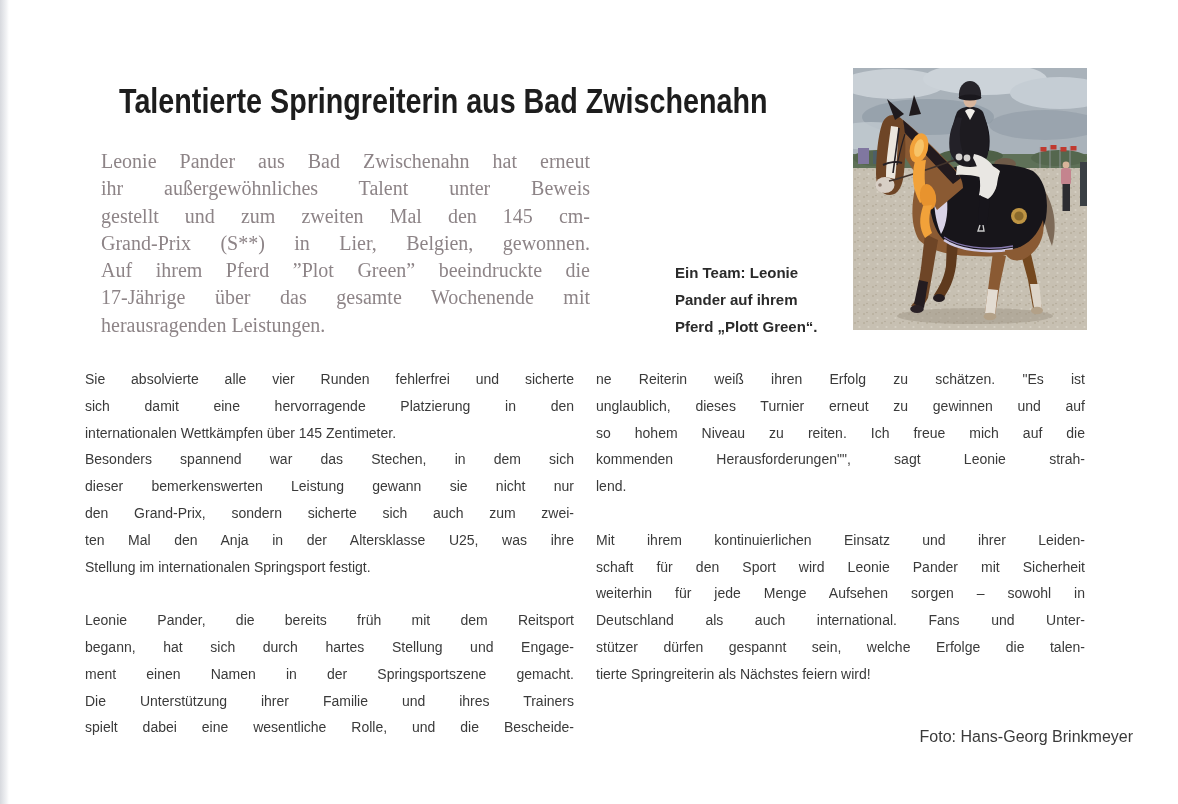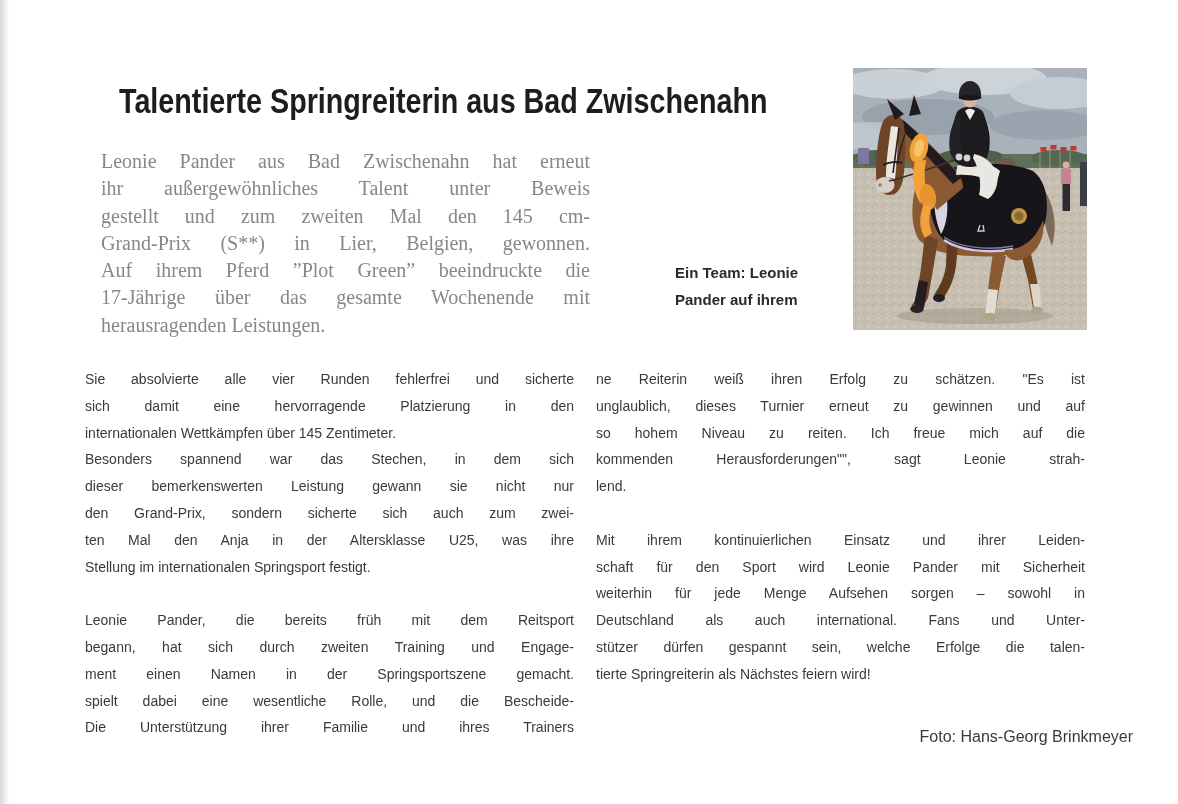--- a/index.html
+++ b/index.html
@@ -162,39 +162,40 @@
         <path d="M121,86 C132,88 141,96 144,106 C146,116 142,126 135,131 L126,127 C129,116 126,100 120,90 Z" style="fill:var(--p-breeches,#e9e7e3)"></path>
         <path d="M127,127 L125,152 C125,158 129,160 134,158 L137,131 C134,133 130,131 127,127 Z" fill="#17151b"></path>
         <path d="M127,157 L125,163 L131,163 L130,157" stroke="#c9c9c9" stroke-width="1.4" fill="none"></path>
       </g>
     </svg>
   </figure>
 
   <div class="caption">
       <div class="tl">Ein Team: Leonie</div>
       <div class="tl">Pander auf ihrem</div>
+      <div class="tl">Pferd „Plott Green“.</div>
     </div>
 
   <div class="col col-left">
     <div class="para">
         <div class="tl just">Sie absolvierte alle vier Runden fehlerfrei und sicherte</div>
         <div class="tl just">sich damit eine hervorragende Platzierung in den</div>
         <div class="tl">internationalen Wettkämpfen über 145 Zentimeter.</div>
         <div class="tl just">Besonders spannend war das Stechen, in dem sich</div>
         <div class="tl just">dieser bemerkenswerten Leistung gewann sie nicht nur</div>
         <div class="tl just">den Grand-Prix, sondern sicherte sich auch zum zwei-</div>
         <div class="tl just">ten Mal den Anja in der Altersklasse U25, was ihre</div>
         <div class="tl">Stellung im internationalen Springsport festigt.</div>
       </div>
     <div class="para">
         <div class="tl just">Leonie Pander, die bereits früh mit dem Reitsport</div>
-        <div class="tl just">begann, hat sich durch zweiten Training und Engage-</div>
+        <div class="tl just">begann, hat sich durch hartes Stellung und Engage-</div>
         <div class="tl just">ment einen Namen in der Springsportszene gemacht.</div>
+        <div class="tl just">Die Unterstützung ihrer Familie und ihres Trainers</div>
         <div class="tl just">spielt dabei eine wesentliche Rolle, und die Bescheide-</div>
-        <div class="tl just">Die Unterstützung ihrer Familie und ihres Trainers</div>
       </div>
   </div>
 
   <div class="col col-right">
     <div class="para">
         <div class="tl just">ne Reiterin weiß ihren Erfolg zu schätzen. "Es ist</div>
         <div class="tl just">unglaublich, dieses Turnier erneut zu gewinnen und auf</div>
         <div class="tl just">so hohem Niveau zu reiten. Ich freue mich auf die</div>
         <div class="tl just">kommenden Herausforderungen"", sagt Leonie strah-</div>
         <div class="tl">lend.</div>

